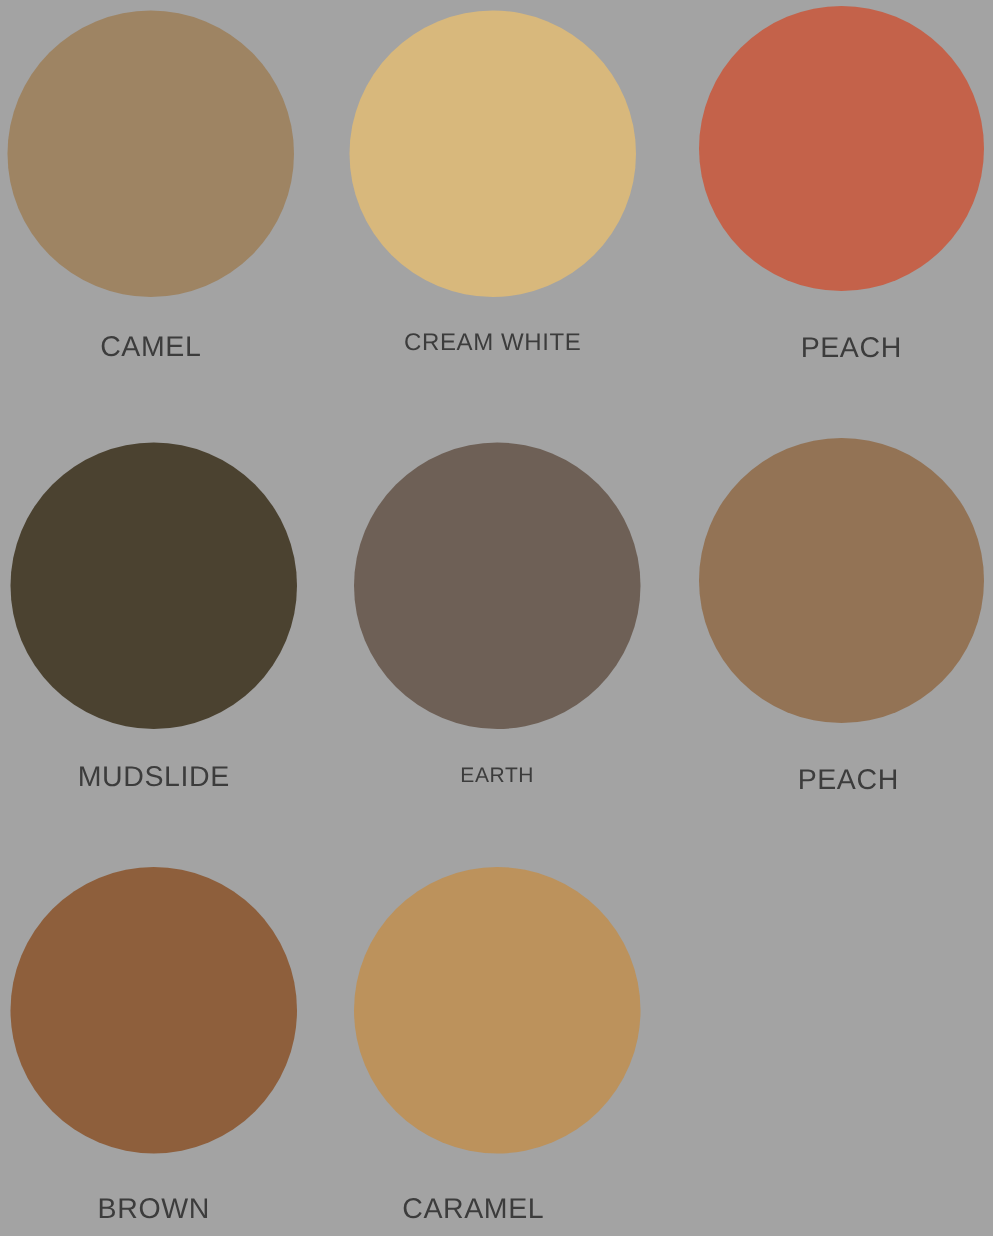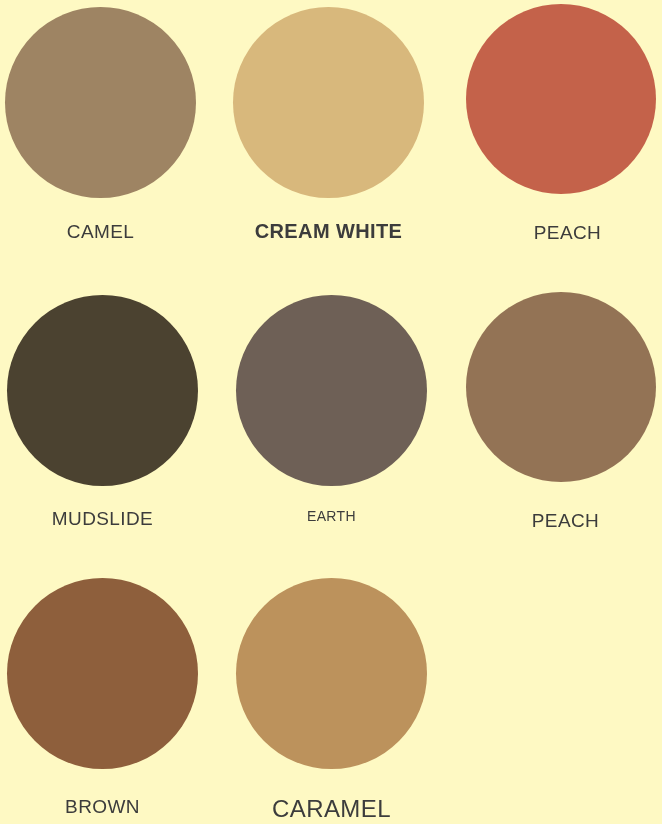--- a/index.html
+++ b/index.html
@@ -46,28 +46,28 @@
     color: #3c3c3c;
     font-family: "Liberation Sans", sans-serif;
     font-weight: 400;
     letter-spacing: 0.4px;
     line-height: 1;
   }
 </style>
 </head>
 <body>
 
-<div id="palette-board" style="background: #fef9c3;">
+<div id="palette-board" style="background: #a3a3a3;">
     <div class="swatch">
       <div class="swatch-disc" style="left: 5px; top: 7px; width: 191px; height: 191px; background: rgb(158, 132, 99);"></div>
       <div class="swatch-label" style="left: -6px; top: 222px; width: 213px; font-size: 19px; color: rgb(60, 60, 60);">CAMEL</div>
     </div>
     <div class="swatch">
       <div class="swatch-disc" style="left: 233px; top: 7px; width: 191px; height: 191px; background: rgb(216, 184, 124);"></div>
-      <div class="swatch-label" style="left: 231px; top: 221px; width: 195px; font-size: 20px; color: rgb(60, 60, 60); font-weight: bold;">CREAM WHITE</div>
+      <div class="swatch-label" style="left: 231px; top: 221px; width: 195px; font-size: 16px; color: rgb(60, 60, 60);">CREAM WHITE</div>
     </div>
     <div class="swatch">
       <div class="swatch-disc" style="left: 466px; top: 4px; width: 190px; height: 190px; background: rgb(196, 98, 74);"></div>
       <div class="swatch-label" style="left: 470px; top: 223px; width: 195px; font-size: 19px; color: rgb(60, 60, 60);">PEACH</div>
     </div>
     <div class="swatch">
       <div class="swatch-disc" style="left: 7px; top: 295px; width: 191px; height: 191px; background: rgb(75, 66, 48);"></div>
       <div class="swatch-label" style="left: -4px; top: 509px; width: 213px; font-size: 19px; color: rgb(60, 60, 60);">MUDSLIDE</div>
     </div>
     <div class="swatch">
@@ -77,15 +77,15 @@
     <div class="swatch">
       <div class="swatch-disc" style="left: 466px; top: 292px; width: 190px; height: 190px; background: rgb(147, 115, 85);"></div>
       <div class="swatch-label" style="left: 468px; top: 511px; width: 195px; font-size: 19px; color: rgb(60, 60, 60);">PEACH</div>
     </div>
     <div class="swatch">
       <div class="swatch-disc" style="left: 7px; top: 578px; width: 191px; height: 191px; background: rgb(142, 95, 60);"></div>
       <div class="swatch-label" style="left: -4px; top: 797px; width: 213px; font-size: 19px; color: rgb(60, 60, 60);">BROWN</div>
     </div>
     <div class="swatch">
       <div class="swatch-disc" style="left: 236px; top: 578px; width: 191px; height: 191px; background: rgb(188, 146, 92);"></div>
-      <div class="swatch-label" style="left: 234px; top: 797px; width: 195px; font-size: 24px; color: rgb(60, 60, 60); text-align: center;">CARAMEL</div>
+      <div class="swatch-label" style="left: 218px; top: 797px; width: 195px; font-size: 19px; color: rgb(60, 60, 60); text-align: center;">CARAMEL</div>
     </div>
   </div>
 
 </body></html>

